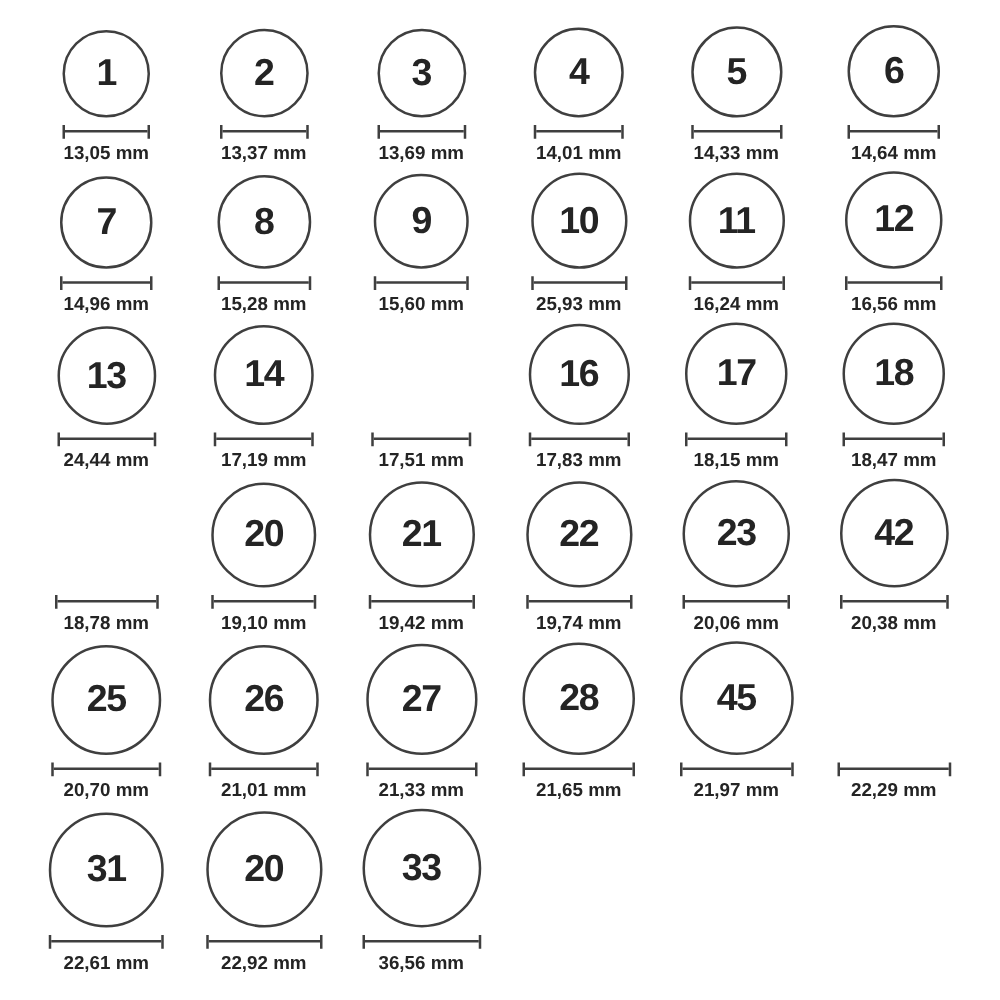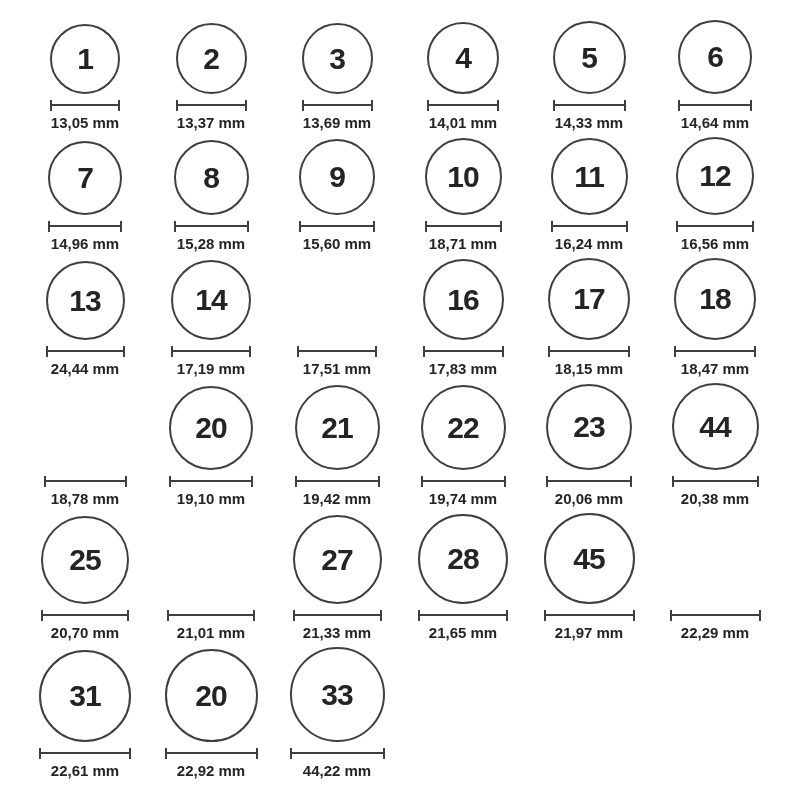--- a/index.html
+++ b/index.html
@@ -144,21 +144,21 @@
           <span class="num">9</span>
         </div>
         <div class="measure" style="width:76px"></div>
         <div class="label">15,60 mm</div>
       </div>
       <div class="cell">
         <div class="circle" style="width:77px;height:77px">
           <span class="num">10</span>
         </div>
         <div class="measure" style="width:77px"></div>
-        <div class="label">18,71 mm</div>
+        <div class="label">25,93 mm</div>
       </div>
       <div class="cell">
         <div class="circle" style="width:77px;height:77px">
           <span class="num">11</span>
         </div>
         <div class="measure" style="width:77px"></div>
         <div class="label">16,24 mm</div>
       </div>
       <div class="cell">
         <div class="circle" style="width:78px;height:78px">
@@ -237,35 +237,38 @@
       </div>
       <div class="cell">
         <div class="circle" style="width:86px;height:86px">
           <span class="num">23</span>
         </div>
         <div class="measure" style="width:86px"></div>
         <div class="label">20,06 mm</div>
       </div>
       <div class="cell">
         <div class="circle" style="width:87px;height:87px">
-          <span class="num">44</span>
+          <span class="num">42</span>
         </div>
         <div class="measure" style="width:87px"></div>
         <div class="label">20,38 mm</div>
       </div>
     </div>
     <div class="row">
       <div class="cell">
         <div class="circle" style="width:88px;height:88px">
           <span class="num">25</span>
         </div>
         <div class="measure" style="width:88px"></div>
         <div class="label">20,70 mm</div>
       </div>
       <div class="cell">
+        <div class="circle" style="width:88px;height:88px">
+          <span class="num">26</span>
+        </div>
         <div class="measure" style="width:88px"></div>
         <div class="label">21,01 mm</div>
       </div>
       <div class="cell">
         <div class="circle" style="width:89px;height:89px">
           <span class="num">27</span>
         </div>
         <div class="measure" style="width:89px"></div>
         <div class="label">21,33 mm</div>
       </div>
@@ -301,19 +304,19 @@
           <span class="num">20</span>
         </div>
         <div class="measure" style="width:93px"></div>
         <div class="label">22,92 mm</div>
       </div>
       <div class="cell">
         <div class="circle" style="width:95px;height:95px">
           <span class="num">33</span>
         </div>
         <div class="measure" style="width:95px"></div>
-        <div class="label">44,22 mm</div>
+        <div class="label">36,56 mm</div>
       </div>
       <div class="cell"></div>
       <div class="cell"></div>
       <div class="cell"></div>
     </div>
   </div>
 
 </body></html>

